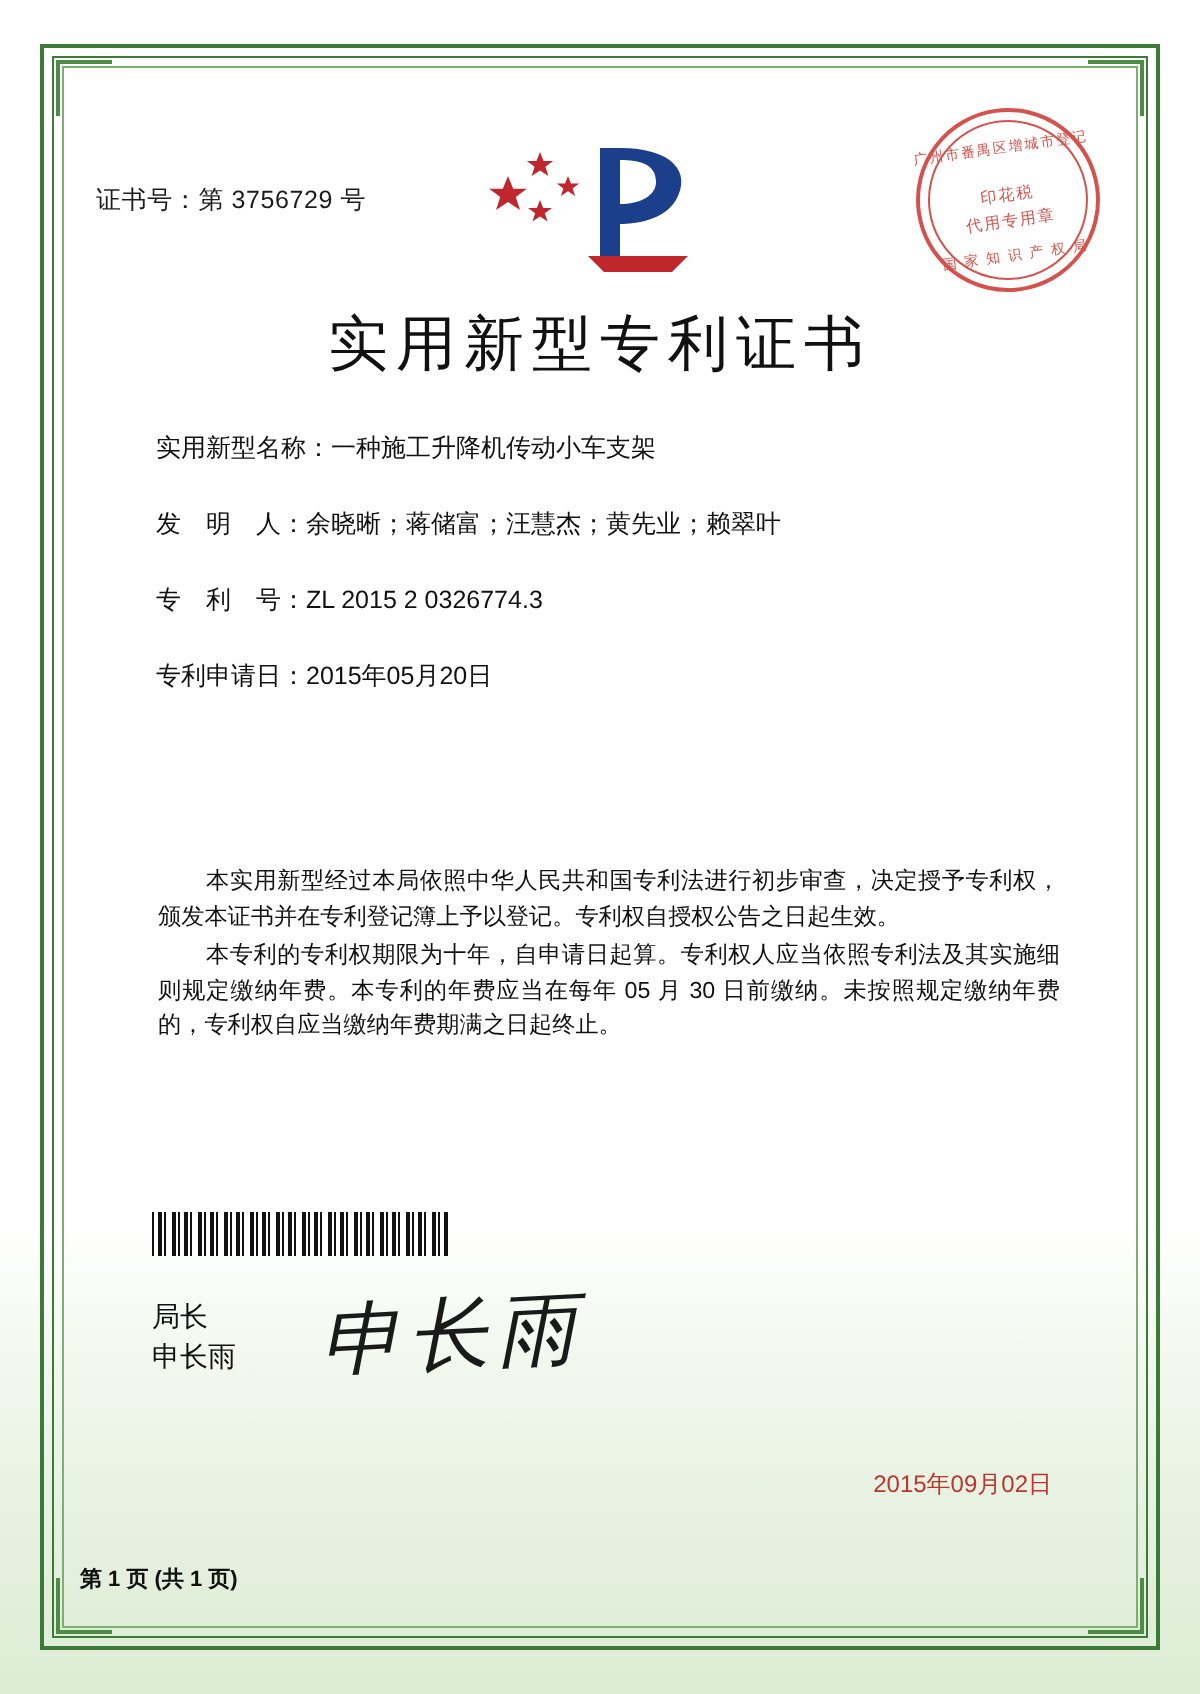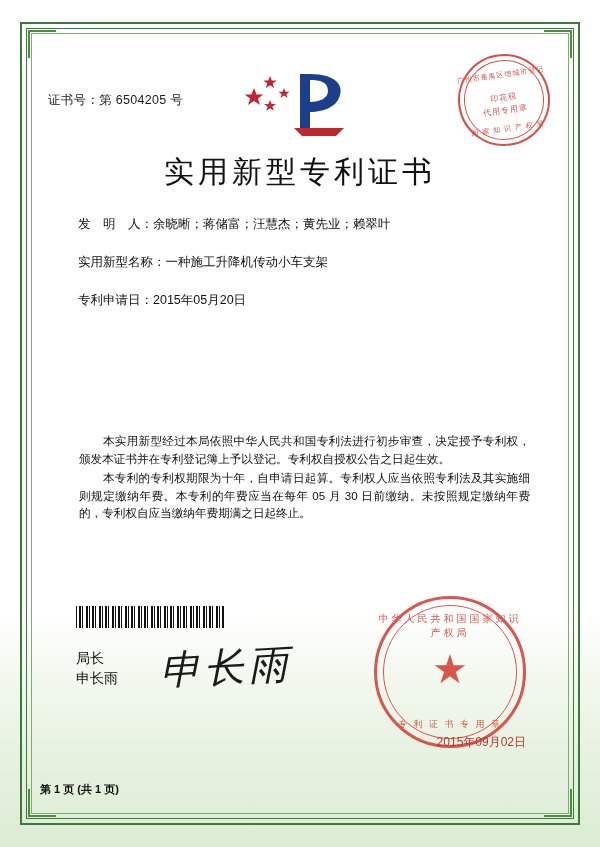--- a/index.html
+++ b/index.html
@@ -296,21 +296,21 @@
   <div class="frame-inner"></div>
   <div class="frame-thin"></div>
 
   <div class="corner tl"></div>
   <div class="corner tr"></div>
   <div class="corner bl"></div>
   <div class="corner br"></div>
 
   <div class="content">
 
-    <div class="cert-no">证书号：第 6504205 号</div>
+    <div class="cert-no">证书号：第 3756729 号</div>
 
     <div class="top-stamp">
       <div class="ring"></div>
       <div class="stamp-txt t1">广州市番禺区增城市登记</div>
       <div class="stamp-txt t2">印花税</div>
       <div class="stamp-txt t3">代用专用章</div>
       <div class="stamp-txt t4">国 家 知 识 产 权 局</div>
     </div>
 
     <div class="logo">
@@ -324,49 +324,46 @@
         <path d="M60 8 L60 62 L70 62 L70 8 Z" fill="#1b3f8b"></path>
         <path d="M70 8 C 96 8, 106 20, 98 34 C 92 44, 78 46, 70 46 L70 36 C 80 36, 88 32, 88 25 C 88 16, 80 14, 70 14 Z" fill="#1b3f8b"></path>
         <path d="M54 62 L104 62 L96 70 L62 70 Z" fill="#c0272d"></path>
       </svg>
     </div>
 
     <div class="title">实用新型专利证书</div>
 
     <div class="fields">
       <div class="field-row">
+        <span class="field-label">实用新型名称：</span><span class="field-value">一种施工升降机传动小车支架</span>
+      </div>
+      <div class="field-row">
         <span class="field-label">发　明　人：</span><span class="field-value">余晓晰；蒋储富；汪慧杰；黄先业；赖翠叶</span>
       </div>
       <div class="field-row">
-        <span class="field-label">实用新型名称：</span><span class="field-value">一种施工升降机传动小车支架</span>
+        <span class="field-label">专　利　号：</span><span class="field-value">ZL 2015 2 0326774.3</span>
       </div>
       <div class="field-row">
         <span class="field-label">专利申请日：</span><span class="field-value">2015年05月20日</span>
       </div>
     </div>
 
     <div class="body-text">
       <p>本实用新型经过本局依照中华人民共和国专利法进行初步审查，决定授予专利权，颁发本证书并在专利登记簿上予以登记。专利权自授权公告之日起生效。</p>
       <p>本专利的专利权期限为十年，自申请日起算。专利权人应当依照专利法及其实施细则规定缴纳年费。本专利的年费应当在每年 05 月 30 日前缴纳。未按照规定缴纳年费的，专利权自应当缴纳年费期满之日起终止。</p>
     </div>
 
     <div class="barcode"></div>
 
     <div class="sig-block">
       <div>局长</div>
       <div>申长雨</div>
     </div>
 
     <div class="signature">申长雨</div>
 
-    <div class="seal">
-      <div class="inner-ring"></div>
-      <div class="seal-arc">中华人民共和国国家知识产权局</div>
-      <div class="star">★</div>
-      <div class="seal-bottom">专 利 证 书 专 用 章</div>
-    </div>
 
     <div class="seal-date">2015年09月02日</div>
 
     <div class="footer">第 1 页 (共 1 页)</div>
 
   </div>
 </div>
 
 </body></html>

